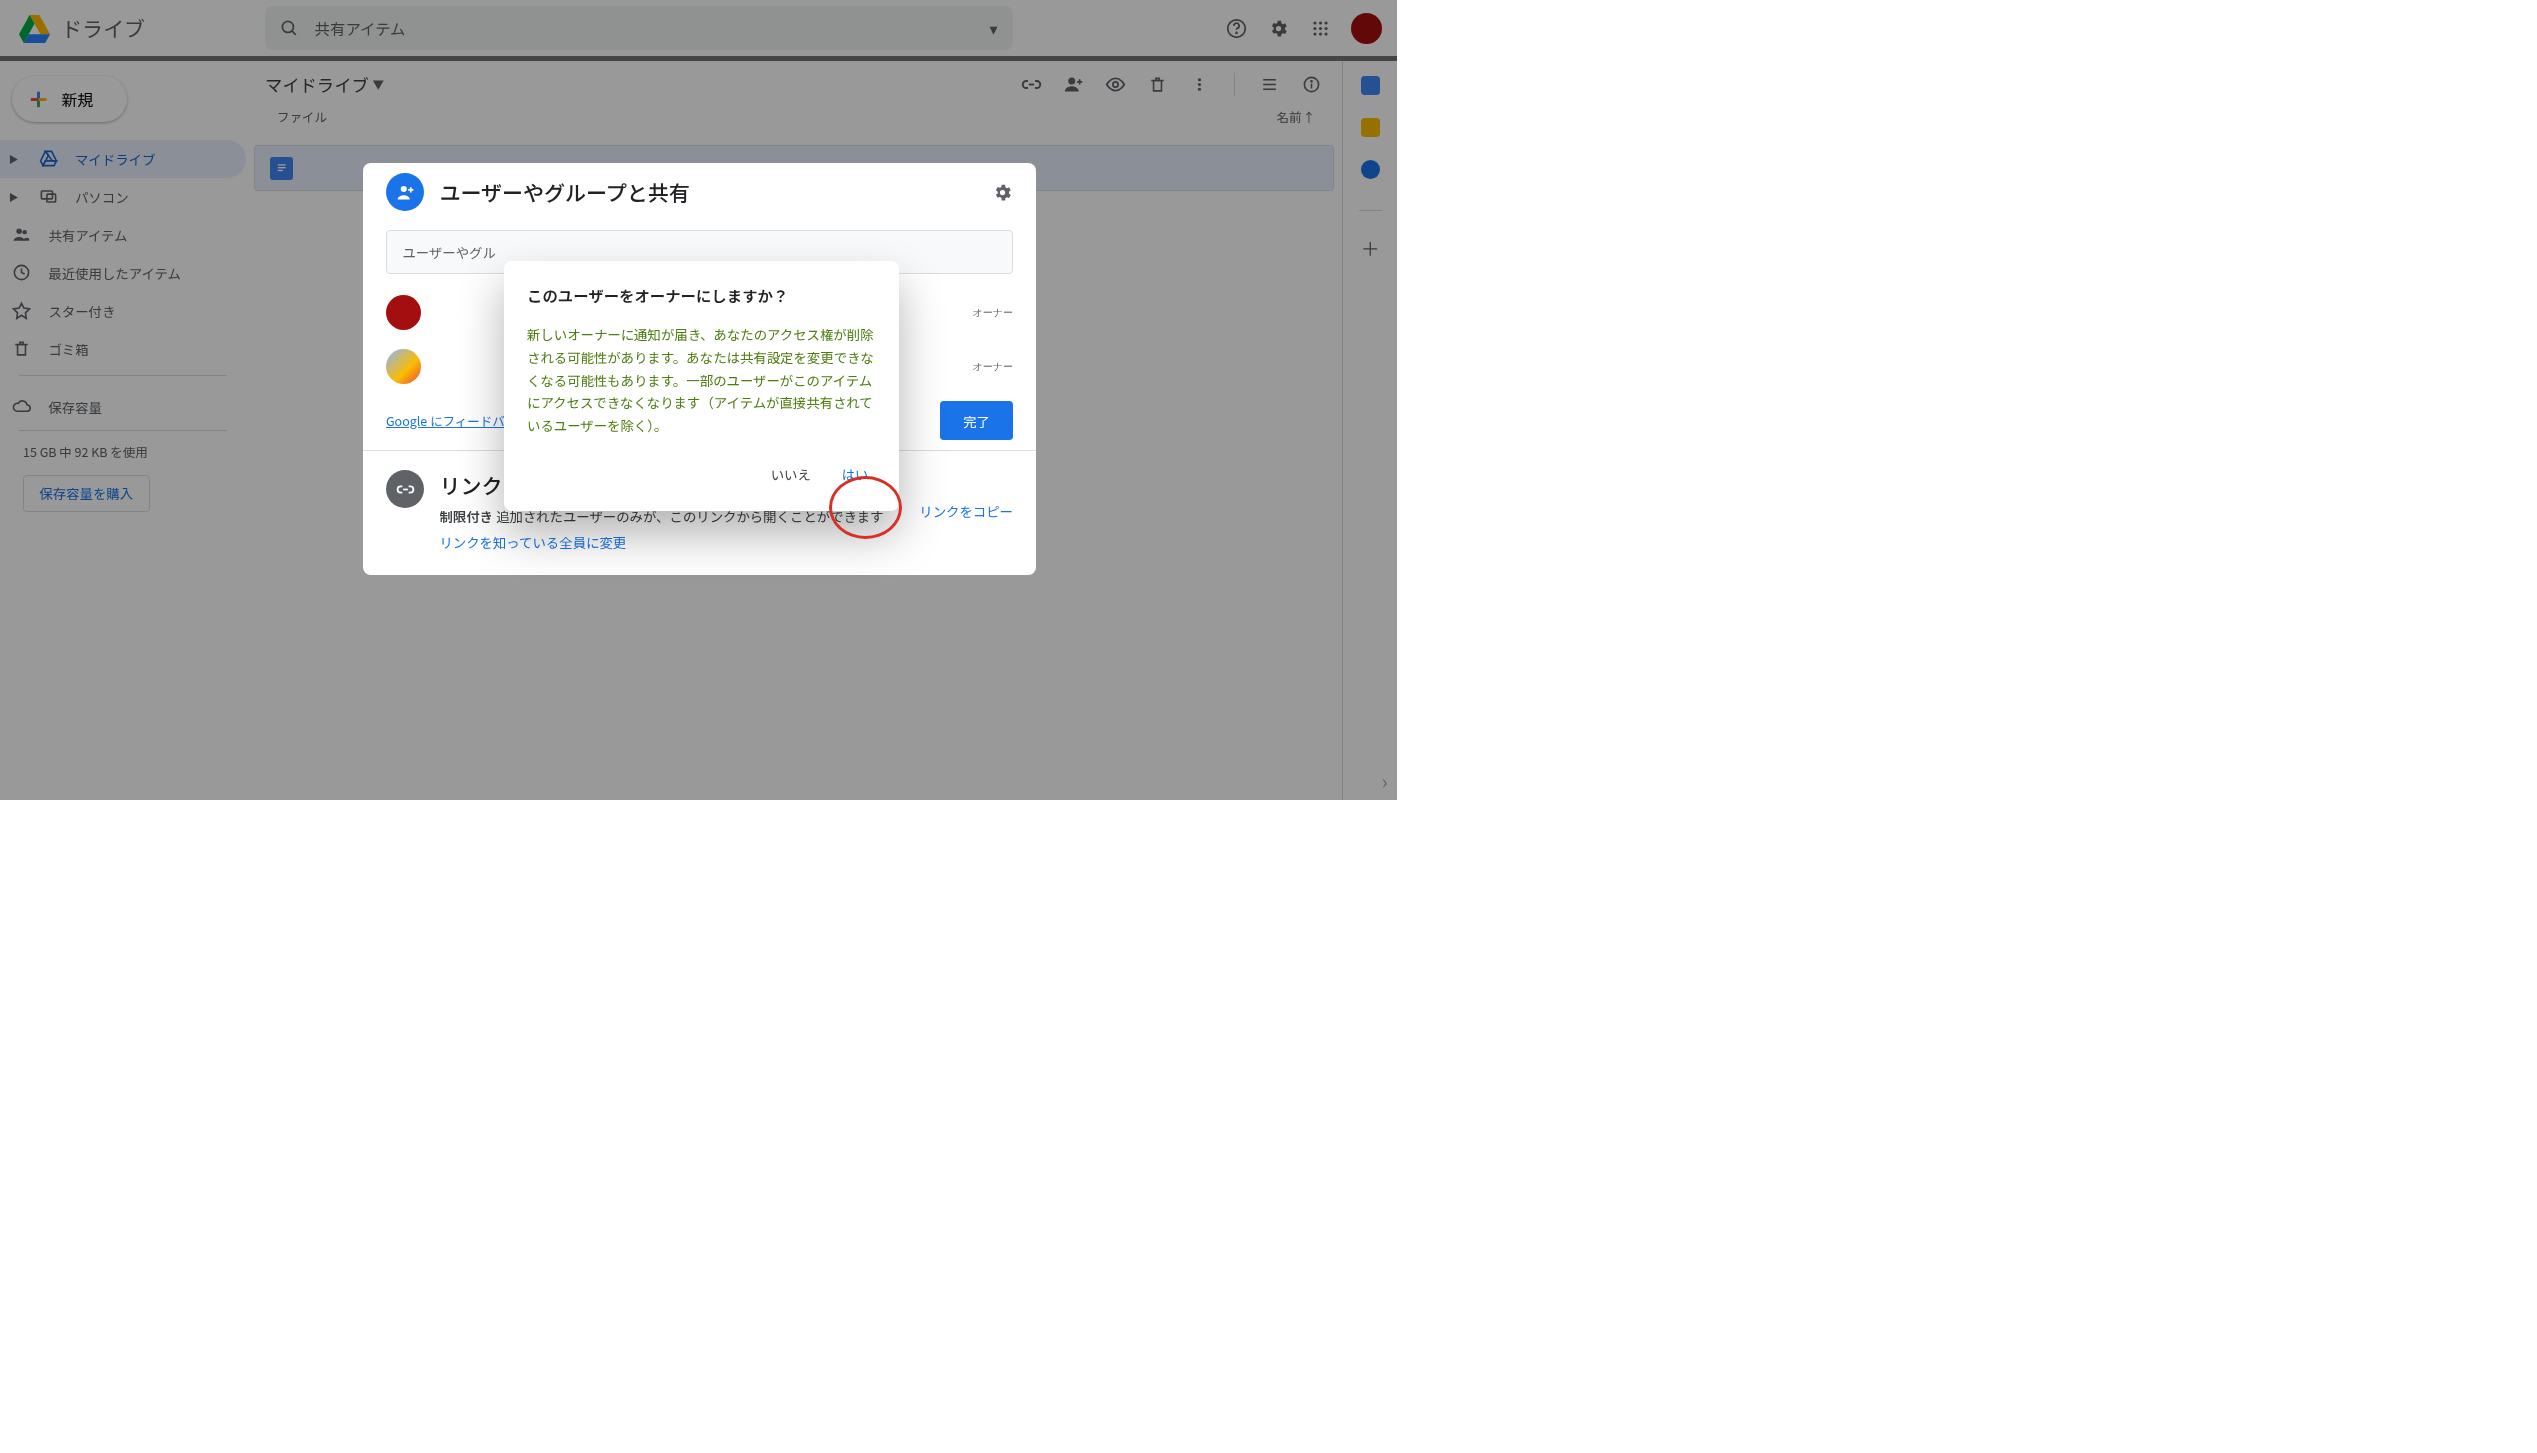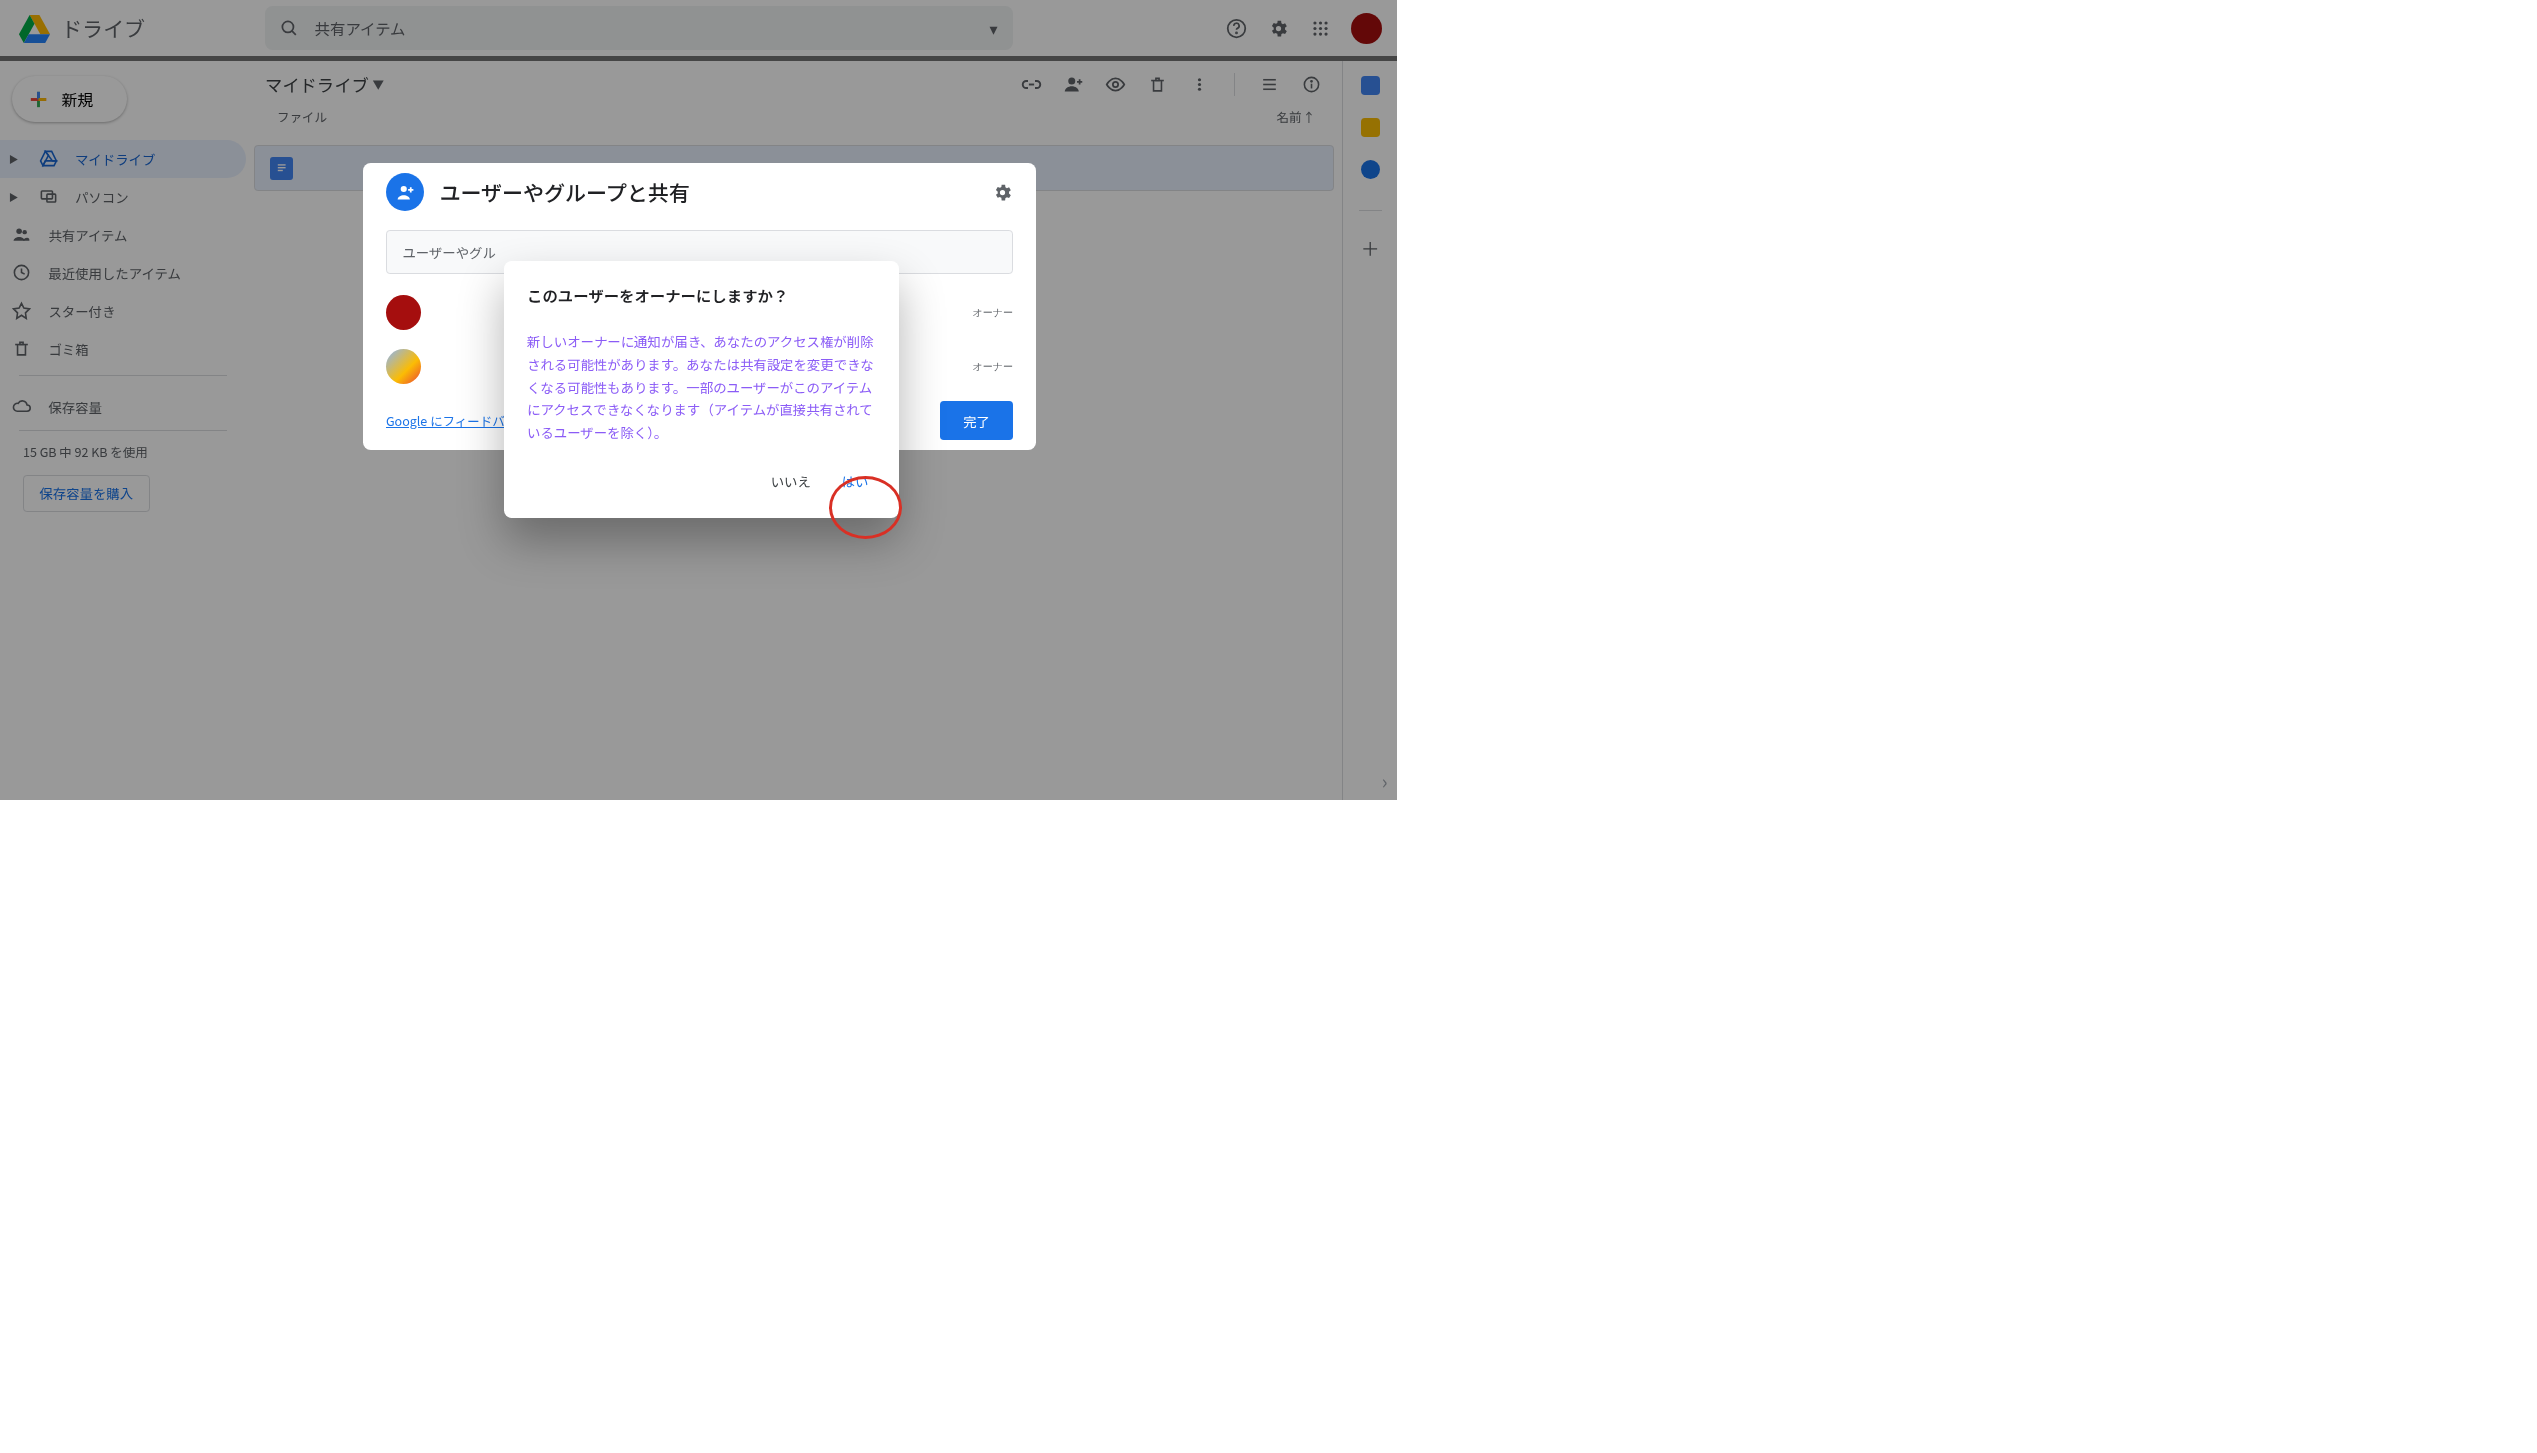--- a/index.html
+++ b/index.html
@@ -79,21 +79,21 @@
     .link-body { flex:1; }
     .link-title { font-size:21px; color:#202124; font-weight:500; }
     .link-desc { font-size:13.4px; color:#3c4043; margin-top:5.8px; }
     .link-desc .bold { font-weight:600; }
     .link-change { color:#1a73e8; font-size:13.4px; margin-top:5.8px; cursor:pointer; }
     .copy-link { color:#1a73e8; font-size:13.4px; align-self:center; cursor:pointer; }
 
     
     .confirm-dialog { position:absolute; left:504px; top:261px; width:395px; background:#fff; border-radius:7.7px; box-shadow:0 23px 46px rgba(0,0,0,0.3); padding:23px; }
     .confirm-title { font-size:15.4px; font-weight:600; color:#202124; }
-    .confirm-body { font-size:13.4px; color:#8b5cf6; margin-top:24px; line-height:1.7; }
+    .confirm-body { font-size:13.4px; color:#4d7c0f; margin-top:17px; line-height:1.7; }
     .confirm-actions { display:flex; justify-content:flex-end; gap:23px; margin-top:23px; align-items:center; }
     .btn-no { color:#3c4043; font-size:13.4px; cursor:pointer; }
     .btn-yes { color:#1a73e8; font-size:13.4px; cursor:pointer; padding:3.8px 7.7px; }
     .red-circle-anno { position:absolute; left:829px; top:476px; width:73px; height:63px; border:3.8px solid #d93025; border-radius:50%; pointer-events:none; }
 
     .chev-bottom { position:absolute; right:9.6px; bottom:5.8px; color:#5f6368; font-size:19px; }
 
     svg { display:block; }
   </style>
 </head>
@@ -352,20 +352,38 @@
     </div>
     <div class="person-row">
       <div class="person-avatar pa-photo"></div>
       <div class="owner-badge">オーナー</div>
     </div>
     <div class="share-footer" style="margin-top:7.7px;">
       <div class="feedback-link">Google にフィードバ</div>
       <div class="done-btn">完了</div>
     </div>
   </div>
+  <div class="link-card">
+    <div class="circle-icon ci-grey">
+      <svg width="19" height="19" viewBox="0 0 24 24" fill="none" stroke="#fff" stroke-width="2.2">
+          <path d="M9 12h6"></path>
+          <path d="M8 8H6a4 4 0 0 0 0 8h2"></path>
+          <path d="M16 8h2a4 4 0 0 1 0 8h-2"></path>
+        </svg>
+    </div>
+    <div class="link-body">
+      <div class="link-title">リンク</div>
+      <div class="link-desc">
+        <span class="bold">制限付き</span>
+        <span>追加されたユーザーのみが、このリンクから開くことができます</span>
+      </div>
+      <div class="link-change">リンクを知っている全員に変更</div>
+    </div>
+    <div class="copy-link">リンクをコピー</div>
+  </div>
 </div>
 
 <div class="confirm-dialog">
   <div class="confirm-title">このユーザーをオーナーにしますか？</div>
   <div class="confirm-body">新しいオーナーに通知が届き、あなたのアクセス権が削除される可能性があります。あなたは共有設定を変更できなくなる可能性もあります。一部のユーザーがこのアイテムにアクセスできなくなります（アイテムが直接共有されているユーザーを除く）。</div>
   <div class="confirm-actions">
     <div class="btn-no">いいえ</div>
     <div class="btn-yes">はい</div>
   </div>
 </div>

